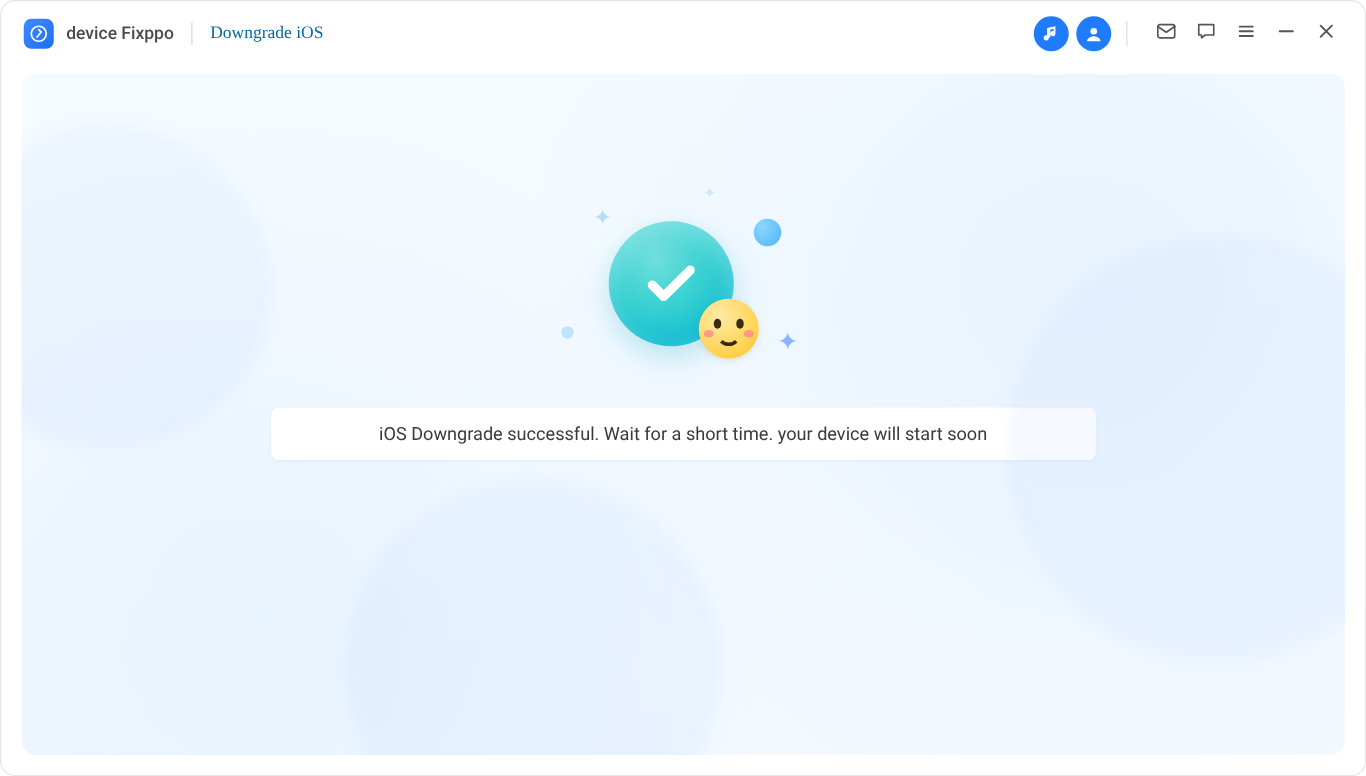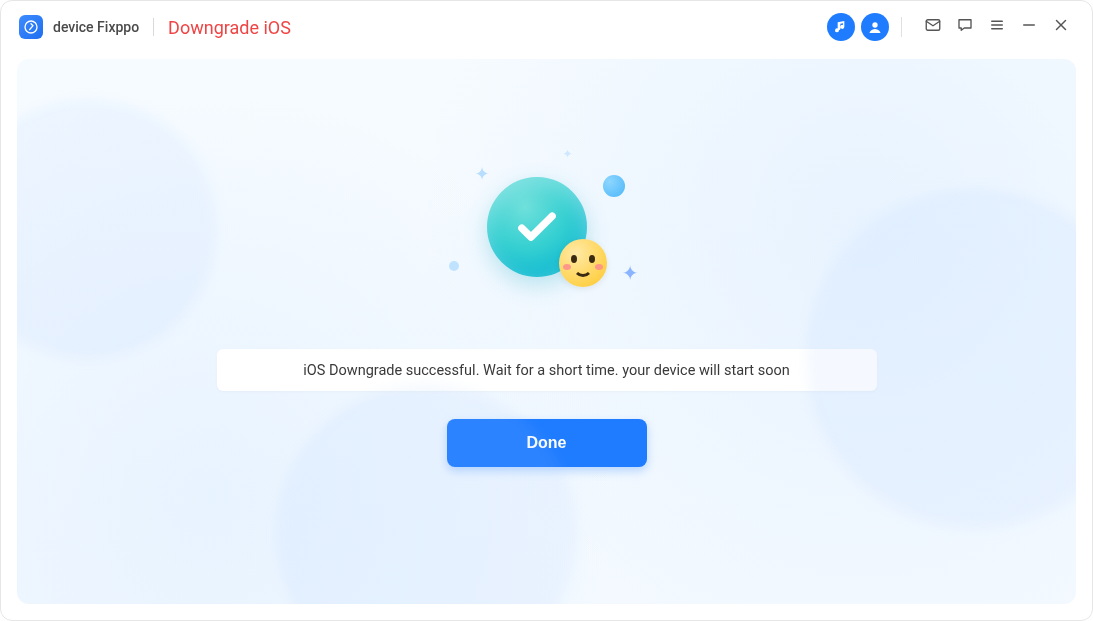--- a/index.html
+++ b/index.html
@@ -23,21 +23,21 @@
     background: linear-gradient(135deg,#3d8cff,#1f6ef0);
     display: flex; align-items:center; justify-content:center;
     margin-right: 10px;
   }
   .app-logo svg { width:16px; height:16px; }
   .app-title { font-size: 14px; color:#4a4a4a; font-weight:500; }
   .title-divider {
     width:1px; height:18px; background:#d9d9d9;
     margin: 0 14px 0 14px;
   }
-  .breadcrumb { font-size:18px; color:#ef4444; }
+  .breadcrumb { font-size:14px; color:#0369a1;font-family:Liberation Serif, serif; }
   .titlebar-spacer { flex:1; }
   .titlebar-right { display:flex; align-items:center; gap:0; }
   .round-icon {
     width:28px; height:28px; border-radius:50%;
     display:flex;align-items:center;justify-content:center;
     margin-left:6px;
   }
   .round-icon.blue-fill { background:#1f7cff; }
   .round-icon svg { display:block; }
   .tb-divider { width:1px; height:20px; background:#e0e0e0; margin:0 12px; }
@@ -102,21 +102,21 @@
   .smiley .mouth {
     position:absolute; width:20px; height:12px; left:14px; top:26px;
     border:3px solid #3a2a12; border-top:none; border-left-color:transparent; border-right-color:transparent;
     border-radius:0 0 20px 20px;
   }
   .smiley .cheek { position:absolute; width:8px; height:6px; background:#ff8c8c; border-radius:50%; top:25px; opacity:.85; }
   .smiley .cheek.l { left:4px; }
   .smiley .cheek.r { right:4px; }
 
   .status-bar {
-    margin-top: 40px;
+    margin-top: 17px;
     width: 660px; height: 42px;
     background:#ffffff;
     border-radius:6px;
     display:flex;align-items:center;justify-content:center;
     font-size:14.5px; color:#3a3a3a;
     box-shadow: 0 1px 3px rgba(0,0,0,0.03);
   }
 
   .done-btn {
     margin-top: 28px;
@@ -229,16 +229,15 @@
         <span class="eye l"></span>
           <span class="eye r"></span>
         <span class="cheek l"></span>
           <span class="cheek r"></span>
         <span class="mouth"></span>
       </div>
     </div>
 
     <div class="status-bar">iOS Downgrade successful. Wait for a short time. your device will start soon</div>
 
-    <button class="done-btn">Done</button>
   </div>
 
 </div>
 
 </body></html>

